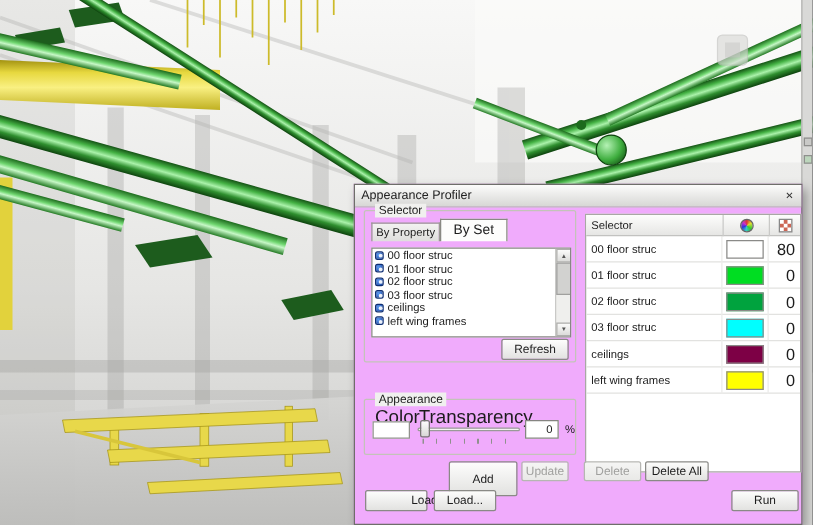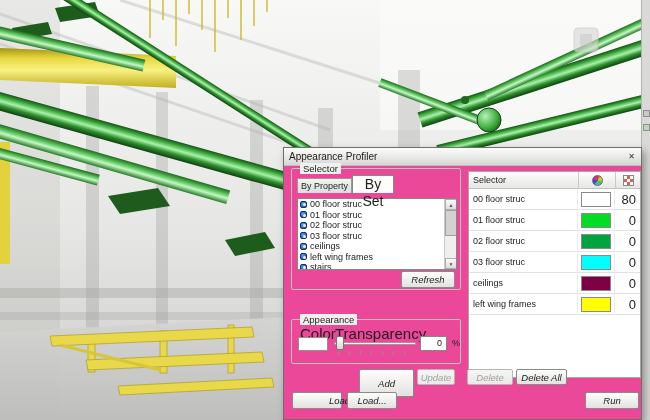--- a/index.html
+++ b/index.html
@@ -8,54 +8,54 @@
           font-family:"Liberation Sans","DejaVu Sans",sans-serif;background:#e8e8e6;}
   .viewport{position:absolute;left:0;top:0;width:650px;height:420px;display:block;}
 
   
   .right-rail{position:absolute;right:0;top:0;width:9px;height:420px;background:#d9d9d7;border-left:1px solid #b2b2b0;}
   .rail-icon{position:absolute;left:1px;width:7px;height:7px;background:#c9c9c7;border:1px solid #8f8f8d;}
   .rail-icon.i1{top:110px;}
   .rail-icon.i2{top:124px;background:#bcd6bc;}
 
   
-  .dialog{position:absolute;left:283px;top:147px;width:359px;height:273px;background:#ec4899;
+  .dialog{position:absolute;left:283px;top:147px;width:359px;height:273px;background:#f0abfc;
           border:1px solid #6e6e6a;box-shadow:3px 4px 8px rgba(0,0,0,.35);font-size:9.5px;color:#1c1c1c;}
   .titlebar{position:absolute;left:0;top:0;right:0;height:18px;background:linear-gradient(#fcfcfb,#d7d7d5);
             border-bottom:1px solid #bdbdbb;}
   .titlebar .title{position:absolute;left:5px;top:3px;font-size:10px;color:#222;}
   .close-btn{position:absolute;right:3px;top:2px;width:13px;height:13px;line-height:12px;text-align:center;
              font-size:8px;color:#333;border:1px solid transparent;cursor:default;}
 
   
   .groupbox{position:absolute;border:1px solid #c3c3b9;border-radius:2px;}
   .group-label{position:absolute;top:-6px;left:8px;background:#f0f0ee;padding:0 3px;font-size:9.5px;color:#1c1c1c;}
 
   .selector-group{left:7px;top:20px;width:170px;height:122px;}
   .tabs{position:absolute;left:5px;top:6px;height:18px;}
   .tab{position:absolute;text-align:center;cursor:default;}
   .tab.inactive{left:0;top:3px;width:55px;height:15px;line-height:14px;font-size:9px;
                 background:linear-gradient(#f3f3f1,#dededc);border:1px solid #9a9a94;border-bottom:none;}
-  .tab.active{left:55px;top:0;width:42px;height:18px;line-height:17px;font-size:14px;background:#fdfdfc;
+  .tab.active{left:55px;top:0;width:54px;height:18px;line-height:17px;font-size:11px;background:#fdfdfc;
               border:1px solid #898983;border-bottom:none;z-index:2;}
   .setlist{position:absolute;left:5px;top:29px;width:160px;height:72px;background:#fff;border:1px solid #888884;overflow:hidden;}
   .set-item{height:10.5px;line-height:10.5px;font-size:9px;padding-left:2px;display:flex;align-items:center;white-space:nowrap;}
   .set-icon{width:7px;height:7px;min-width:7px;border-radius:2px;margin-right:3px;position:relative;
             background:radial-gradient(circle at 35% 35%,#5b9bf0,#1b49a8);border:1px solid #0f2f73;}
   .set-icon::after{content:"";position:absolute;left:1.5px;top:1.5px;width:3px;height:3px;border-radius:50%;background:#fff;opacity:.9;}
   .vscroll{position:absolute;right:0;top:0;width:12px;height:100%;background:#efefed;border-left:1px solid #c9c9c7;}
   .scroll-arrow{position:absolute;left:0;width:12px;height:11px;background:linear-gradient(#fbfbfa,#dcdcda);
                 border:1px solid #aeaeac;font-size:5px;line-height:10px;text-align:center;color:#555;}
   .scroll-arrow.up{top:0;}
   .scroll-arrow.dn{bottom:0;}
   .scroll-thumb{position:absolute;left:0;top:11px;width:12px;height:26px;background:#d2d2d0;border:1px solid #a0a09e;}
 
   .btn{position:absolute;font-family:inherit;font-size:9.5px;color:#1c1c1c;
        background:linear-gradient(#fdfdfc,#e2e2e0);border:1px solid #8a8a86;border-radius:2px;
-       text-align:center;padding:0;cursor:default;font-style:italic;}
+       text-align:center;padding:0;cursor:default;}
   .btn.disabled{color:#a0a09e;border-color:#b6b6b2;background:linear-gradient(#f5f5f4,#e9e9e7);}
   .refresh-btn{right:5px;top:102px;width:54px;height:17px;}
   .test-btn{left:10px;top:145px;width:80px;height:18px;}
 
   .appearance-group{left:7px;top:171px;width:170px;height:45px;}
   .app-lbl{position:absolute;font-size:15px;color:#1c1c1c;}
   .color-lbl{left:8px;top:5px;}
   .transp-lbl{left:43px;top:5px;}
   .color-swatch{position:absolute;left:6px;top:17px;width:30px;height:14px;border:1px solid #91918d;background:#fff;}
   .slider{position:absolute;left:42px;top:14px;width:82px;height:22px;}
@@ -251,24 +251,20 @@
             <span>03 floor struc</span>
           </div>
         <div class="set-item">
             <span class="set-icon"></span>
             <span>ceilings</span>
           </div>
         <div class="set-item">
             <span class="set-icon"></span>
             <span>left wing frames</span>
           </div>
-        <div class="set-item">
-            <span class="set-icon"></span>
-            <span>stairs</span>
-          </div>
         <div class="vscroll">
           <div class="scroll-arrow up">▲</div>
           <div class="scroll-thumb"></div>
           <div class="scroll-arrow dn">▼</div>
         </div>
       </div>
       <button class="btn refresh-btn">Refresh</button>
     </div>
 
 

